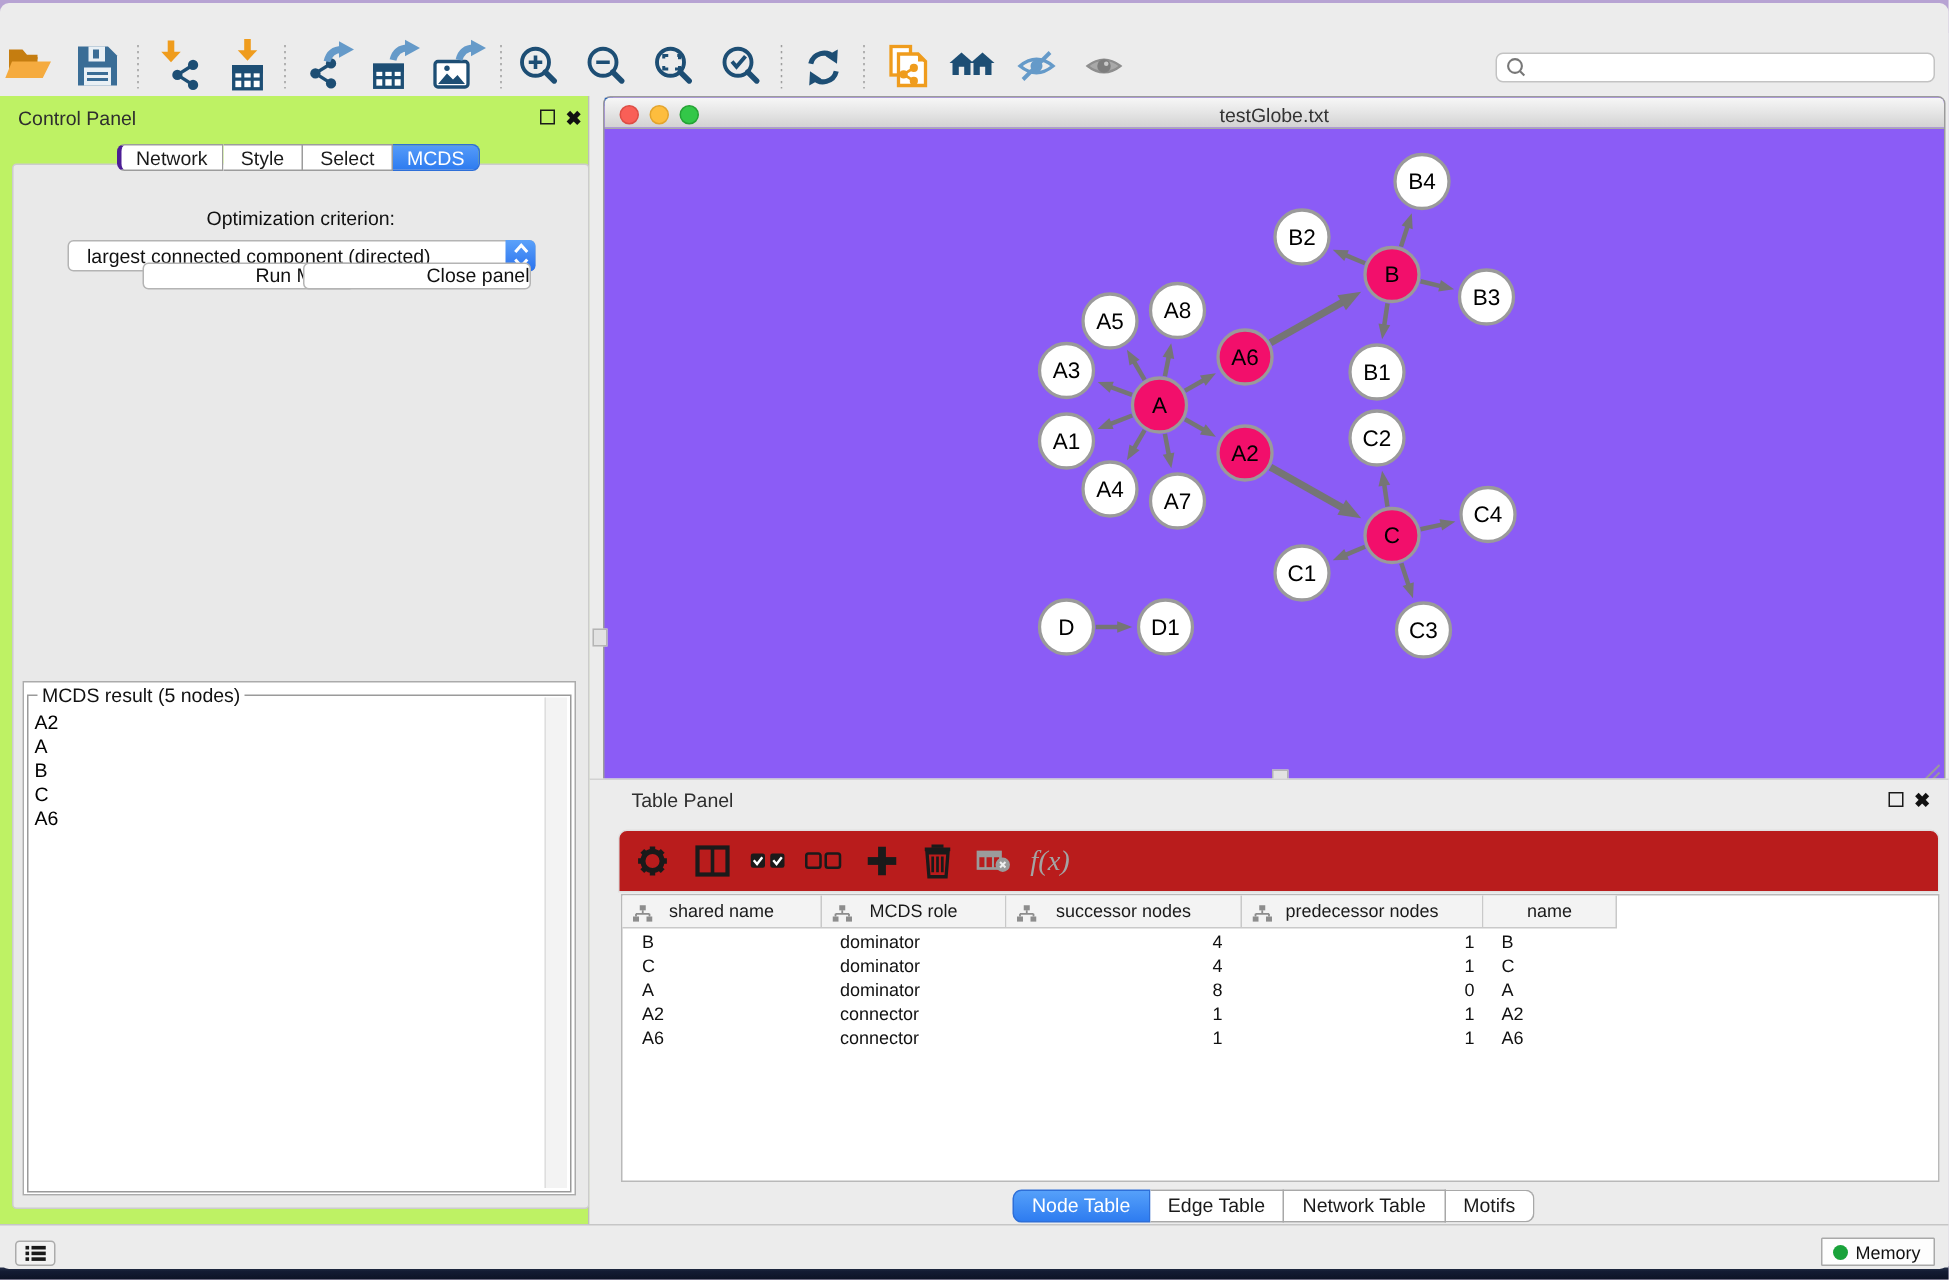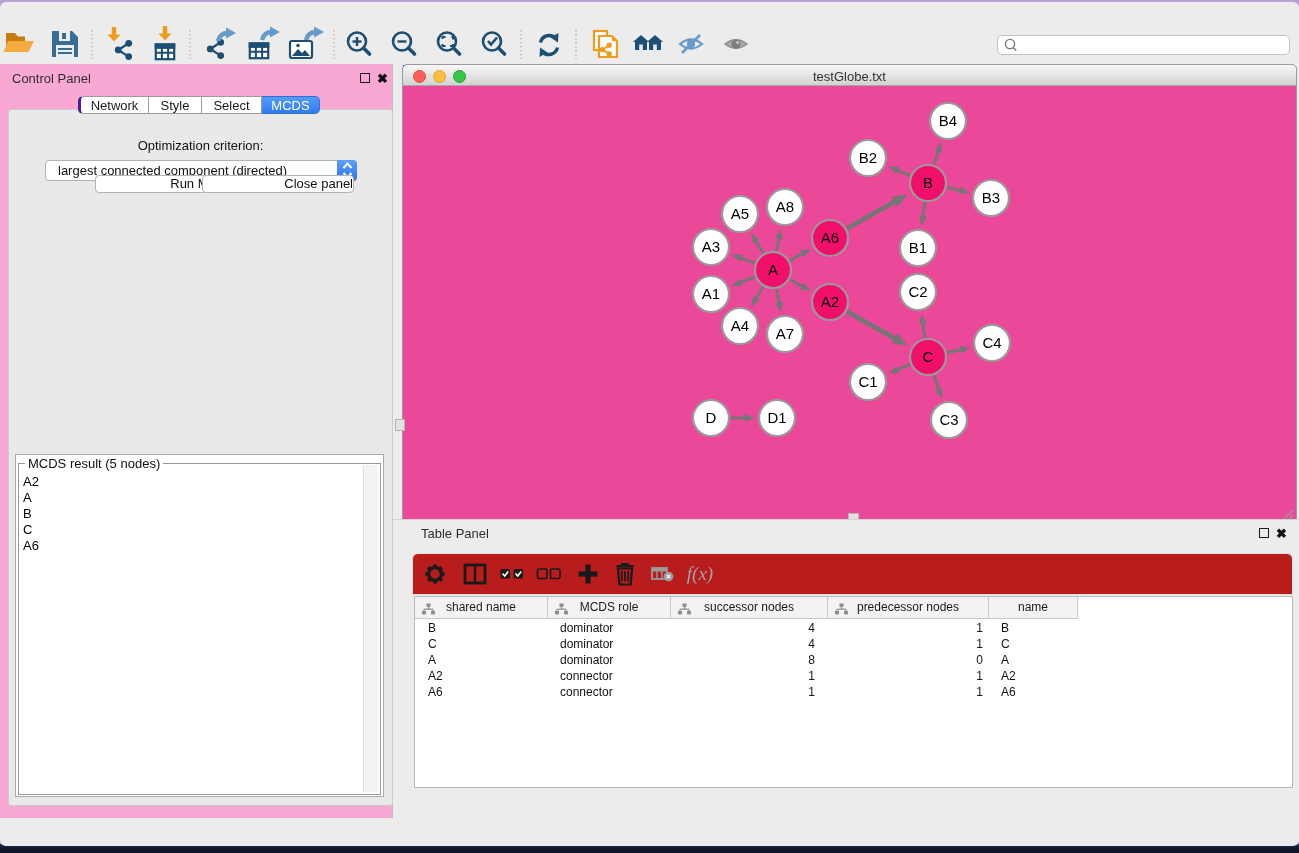--- a/index.html
+++ b/index.html
@@ -17,21 +17,21 @@
 .tl{width:12px;height:12px;border-radius:50%;top:4px;}
 .tl.r{background:#f96256;border:0.5px solid #dd4d44;}
 .tl.y{background:#fdbd3e;border:0.5px solid #e3a42c;}
 .tl.g{background:#33c748;border:0.5px solid #24a334;}
 #apptitle{top:3px;left:0;width:1299px;text-align:center;font-size:13px;color:#454545;}
 
 #toolbar{left:0;top:20px;width:1299px;height:42px;background:#ececec;}
 #searchbox{left:997px;top:13px;width:291px;height:18px;background:#fff;
   border:1px solid #c3c3c3;border-radius:5px;}
 
-#ctrlpanel{left:0;top:62px;width:392px;height:754px;background:#f9a8d4;
+#ctrlpanel{left:0;top:62px;width:392px;height:754px;background:#bef264;
   border-right:1px solid #bdbdbd;}
 .paneltitle{font-size:13px;color:#2e2e2e;}
 .maxbox{width:8px;height:8px;border:1.5px solid #1a1a1a;}
 .closex{font-size:13px;color:#111;font-weight:bold;}
 #tabrow{top:32px;left:78px;height:18px;z-index:3;}
 .tab{float:left;height:18px;line-height:18px;font-size:13px;color:#1a1a1a;
   background:#fff;border:1px solid #9c9c9c;border-left:none;padding:0;
   box-sizing:border-box;text-align:center;}
 .tab.first{border-left:3px solid #4c1d95;border-radius:5px 0 0 5px;}
 .tab.sel{background:linear-gradient(180deg,#559bf9 0%,#2e7cf0 100%);color:#fff;
@@ -49,21 +49,21 @@
 #resultpane{left:15px;top:390px;width:367px;height:341px;background:#fff;
   border:1px solid #ababab;}
 #fieldset{left:2px;top:8px;width:361px;height:330px;border:1px solid #9a9a9a;}
 #legend{left:6px;top:-8px;background:#fff;padding:0 3px;font-size:13px;color:#111;}
 #mlist{left:4px;top:10px;font-size:13px;color:#000;line-height:16px;}
 #mscroll{right:2px;top:1px;width:14px;height:327px;background:#f3f3f3;
   border-left:1px solid #dedede;}
 
 #desktop{left:393px;top:62px;width:906px;height:455px;background:#ececec;}
 
-#frame{left:9px;top:0px;width:895px;height:460px;background:#ec4899;
+#frame{left:9px;top:0px;width:895px;height:460px;background:#8b5cf6;
   border:1px solid #9b9b9b;box-sizing:border-box;border-radius:5px 5px 0 0;}
 #ftitle{left:0;top:0;width:100%;height:21px;box-sizing:border-box;
   background:linear-gradient(180deg,#f7f7f7 0%,#e7e7e7 45%,#d2d2d2 100%);
   border-bottom:1px solid #a9a9a9;border-radius:4px 4px 0 0;}
 .ftl{width:11px;height:11px;border-radius:50%;top:5px;}
 #ftitletext{top:4px;left:0;width:100%;text-align:center;font-size:13px;color:#333;}
 
 #tablepanel{left:393px;top:517px;width:906px;height:297px;background:#ececec;
   border-top:1px solid #d2d2d2;}
 #tptoolbar{left:19px;top:33px;width:879px;height:40px;background:#b91c1c;
@@ -492,14 +492,36 @@
         <div class="abs trow" style="left:145px;top:71px;">connector</div>
         <div class="abs trow" style="left:300px;top:71px;width:100px;text-align:right;">1</div>
         <div class="abs trow" style="left:468px;top:71px;width:100px;text-align:right;">1</div>
         <div class="abs trow" style="left:586px;top:71px;">A2</div>
         <div class="abs trow" style="left:13px;top:87px;">A6</div>
         <div class="abs trow" style="left:145px;top:87px;">connector</div>
         <div class="abs trow" style="left:300px;top:87px;width:100px;text-align:right;">1</div>
         <div class="abs trow" style="left:468px;top:87px;width:100px;text-align:right;">1</div>
         <div class="abs trow" style="left:586px;top:87px;">A6</div>
       </div>
+    <div id="tabrow2" class="abs">
+      <div class="tab2 first sel">Node Table</div>
+        <div class="tab2">Edge Table</div>
+        <div class="tab2">Network Table</div>
+        <div class="tab2 last">Motifs</div>
+    </div>
+  </div>
+  <div id="statusbar" class="abs">
+    <div id="listbtn" class="abs"><svg width="25" height="15" xmlns="http://www.w3.org/2000/svg">
+          <g fill="#1a1a1a">
+            <rect x="6" y="2.6" width="2.4" height="2.4"></rect>
+            <rect x="10" y="2.6" width="9.5" height="2.4"></rect>
+            <rect x="6" y="6.4" width="2.4" height="2.4"></rect>
+            <rect x="10" y="6.4" width="9.5" height="2.4"></rect>
+            <rect x="6" y="10.2" width="2.4" height="2.4"></rect>
+            <rect x="10" y="10.2" width="9.5" height="2.4"></rect>
+          </g>
+        </svg></div>
+    <div id="membtn" class="abs">
+        <span style="position:absolute;left:7px;top:3.5px;width:10px;height:10px;border-radius:50%;background:#19a23a;"></span>
+        <span style="position:absolute;left:22px;top:1.5px;">Memory</span>
+      </div>
   </div>
 </div>
 
 </body></html>

